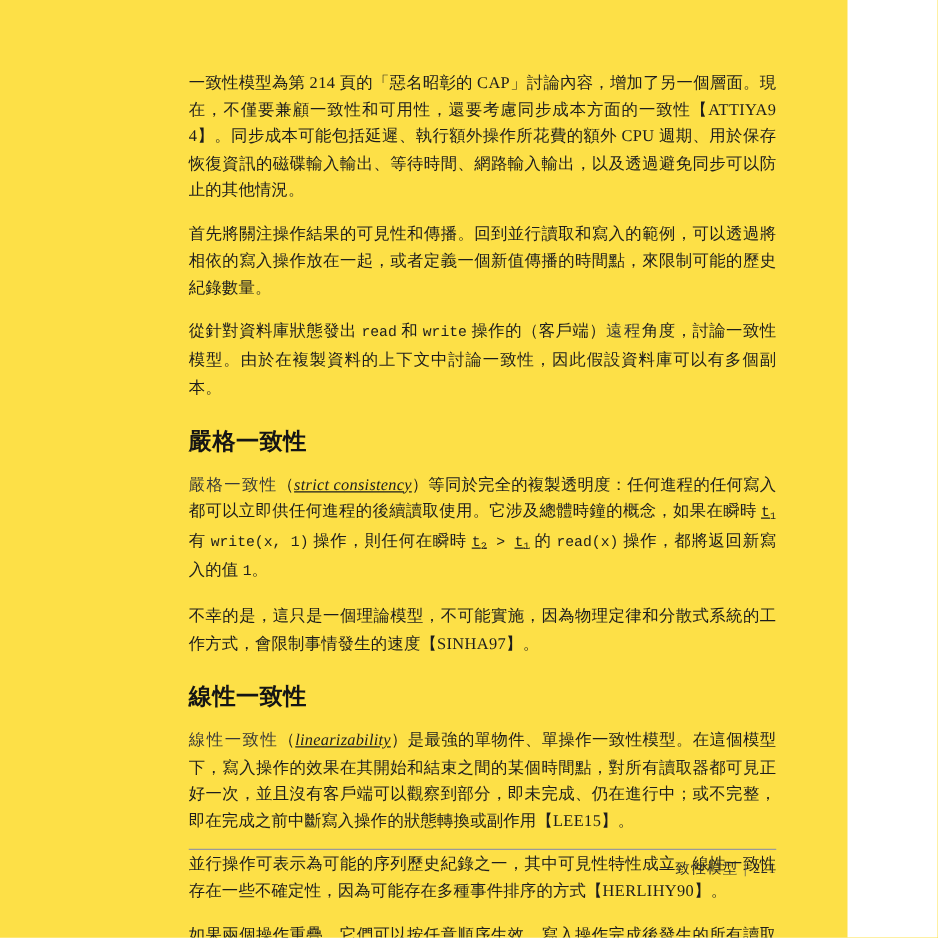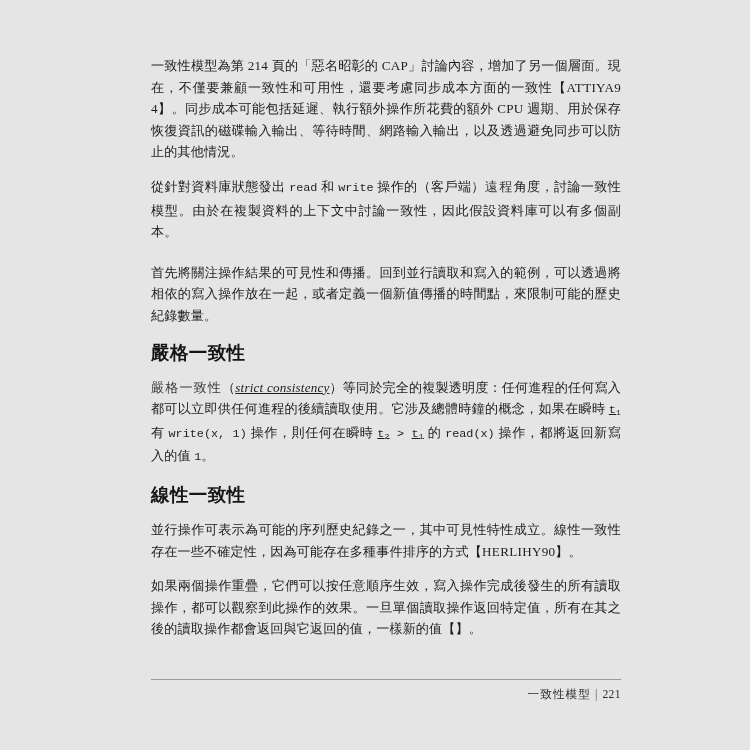--- a/index.html
+++ b/index.html
@@ -11,24 +11,24 @@
     width: 750px;
     height: 750px;
     background: #ffffff;
     font-family: "Liberation Serif", "DejaVu Serif", serif;
     color: #1b1b1b;
     -webkit-font-smoothing: antialiased;
   }
 
   .page {
     position: relative;
-    width: 750px;
+    width: 678px;
     height: 750px;
     box-sizing: border-box;
-    background: #e5e5e5;
+    background: #fde047;
     overflow: hidden;
   }
 
   .content {
     position: absolute;
     left: 151px;
     top: 55px;
     width: 470px;
   }
 
@@ -132,27 +132,29 @@
   }
 </style>
 </head>
 <body>
 
 <div class="page">
 
   <div class="content">
 
     <p class="para">一致性模型為第 <span class="lat">214</span> 頁的「惡名昭彰的 <span class="lat">CAP</span>」討論內容，增加了另一個層面。現在，不僅要兼顧一致性和可用性，還要考慮同步成本方面的一致性【<span class="ref">ATTIYA94</span>】。同步成本可能包括延遲、執行額外操作所花費的額外 <span class="lat">CPU</span> 週期、用於保存恢復資訊的磁碟輸入輸出、等待時間、網路輸入輸出，以及透過避免同步可以防止的其他情況。</p>
+    <p class="para">首先將關注操作結果的可見性和傳播。回到並行讀取和寫入的範例，可以透過將相依的寫入操作放在一起，或者定義一個新值傳播的時間點，來限制可能的歷史紀錄數量。</p>
     <p class="para pre-head">從針對資料庫狀態發出 <span class="mono">read</span> 和 <span class="mono">write</span> 操作的（客戶端）<span class="term">遠程</span>角度，討論一致性模型。由於在複製資料的上下文中討論一致性，因此假設資料庫可以有多個副本。</p>
-    <p class="para">首先將關注操作結果的可見性和傳播。回到並行讀取和寫入的範例，可以透過將相依的寫入操作放在一起，或者定義一個新值傳播的時間點，來限制可能的歷史紀錄數量。</p>
 
     <h2 class="sec-head">嚴格一致性</h2>
     <p class="para"><span class="term">嚴格一致性</span>（<span class="ital">strict consistency</span>）等同於完全的複製透明度：任何進程的任何寫入都可以立即供任何進程的後續讀取使用。它涉及總體時鐘的概念，如果在瞬時 <span class="sub">t<sub>1</sub></span> 有 <span class="mono">write(x, 1)</span> 操作，則任何在瞬時 <span class="sub">t<sub>2</sub></span><span class="mono"> &gt; </span><span class="sub">t<sub>1</sub></span> 的 <span class="mono">read(x)</span> 操作，都將返回新寫入的值 <span class="mono">1</span>。</p>
+    <p class="para pre-head">不幸的是，這只是一個理論模型，不可能實施，因為物理定律和分散式系統的工作方式，會限制事情發生的速度【<span class="ref">SINHA97</span>】。</p>
 
     <h2 class="sec-head">線性一致性</h2>
+    <p class="para"><span class="term">線性一致性</span>（<span class="ital">linearizability</span>）是最強的單物件、單操作一致性模型。在這個模型下，寫入操作的效果在其開始和結束之間的某個時間點，對所有讀取器都可見正好一次，並且沒有客戶端可以觀察到部分，即未完成、仍在進行中；或不完整，即在完成之前中斷寫入操作的狀態轉換或副作用【<span class="ref">LEE15</span>】。</p>
     <p class="para">並行操作可表示為可能的序列歷史紀錄之一，其中可見性特性成立。線性一致性存在一些不確定性，因為可能存在多種事件排序的方式【<span class="ref">HERLIHY90</span>】。</p>
     <p class="para">如果兩個操作重疊，它們可以按任意順序生效，寫入操作完成後發生的所有讀取操作，都可以觀察到此操作的效果。一旦單個讀取操作返回特定值，所有在其之後的讀取操作都會返回與它返回的值，一樣新的值【】。</p>
 
   </div>
 
   <div class="footer">
     <div class="footer-rule"></div>
     <div class="footer-line">
       <span>一致性模型</span><span class="footer-sep">|</span><span class="footer-page">221</span>
     </div>

